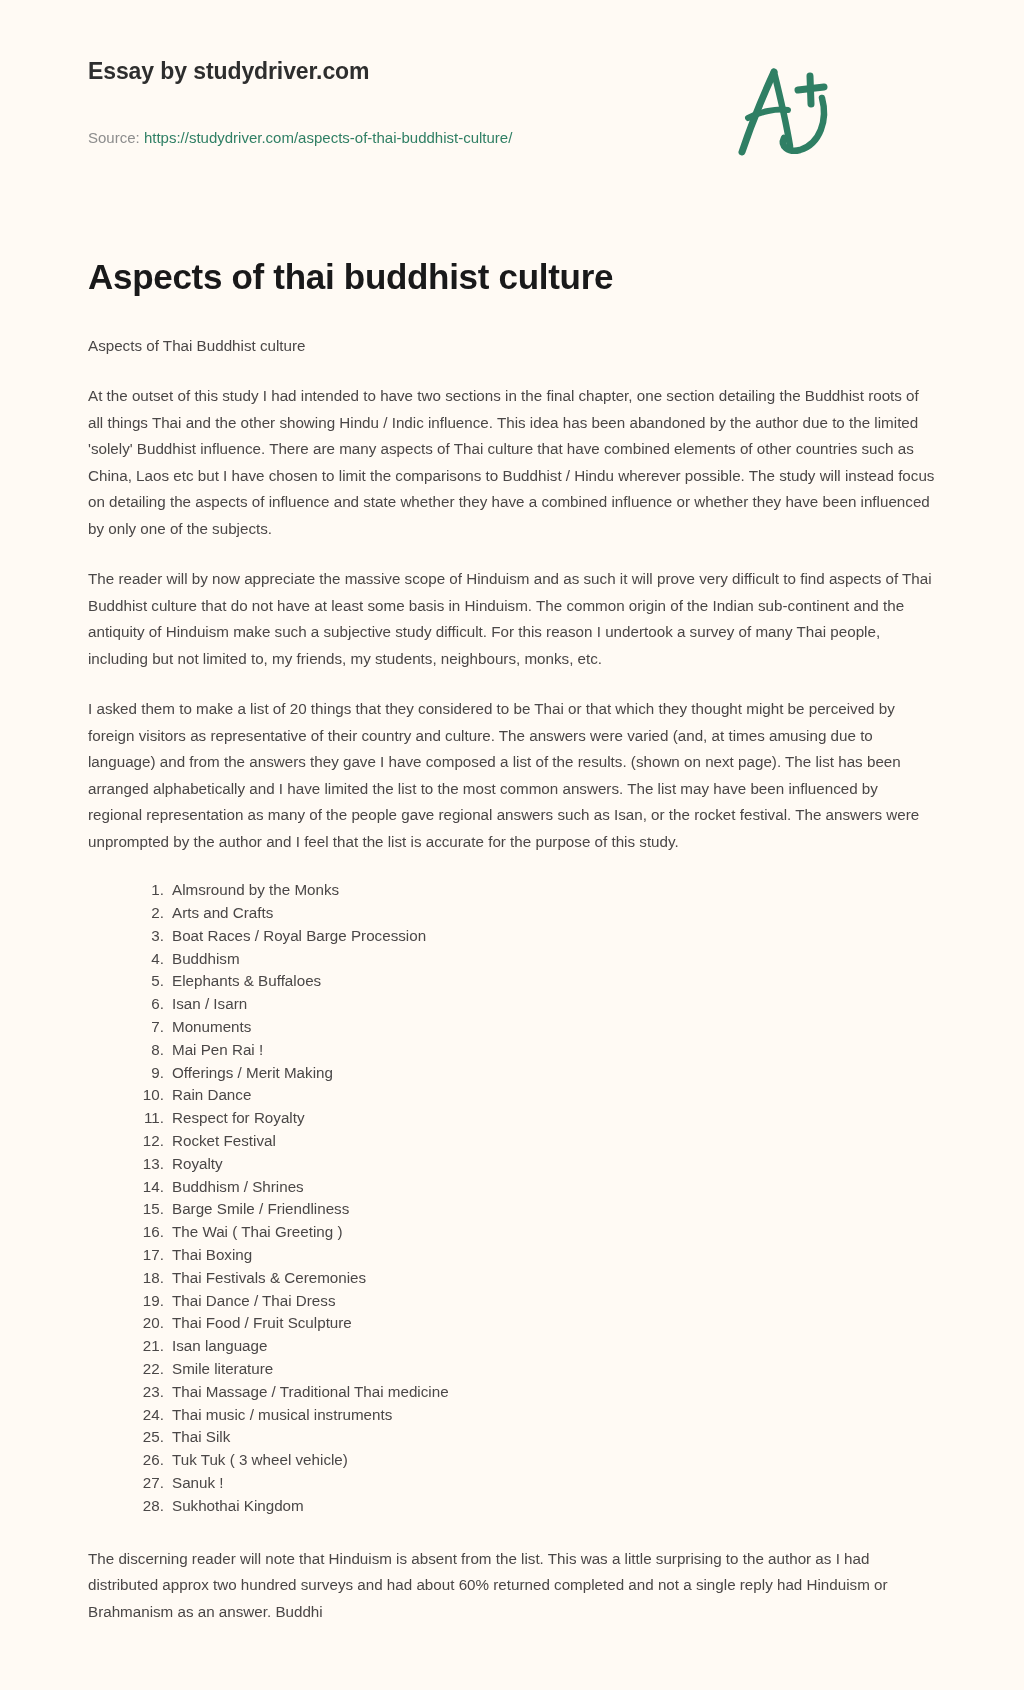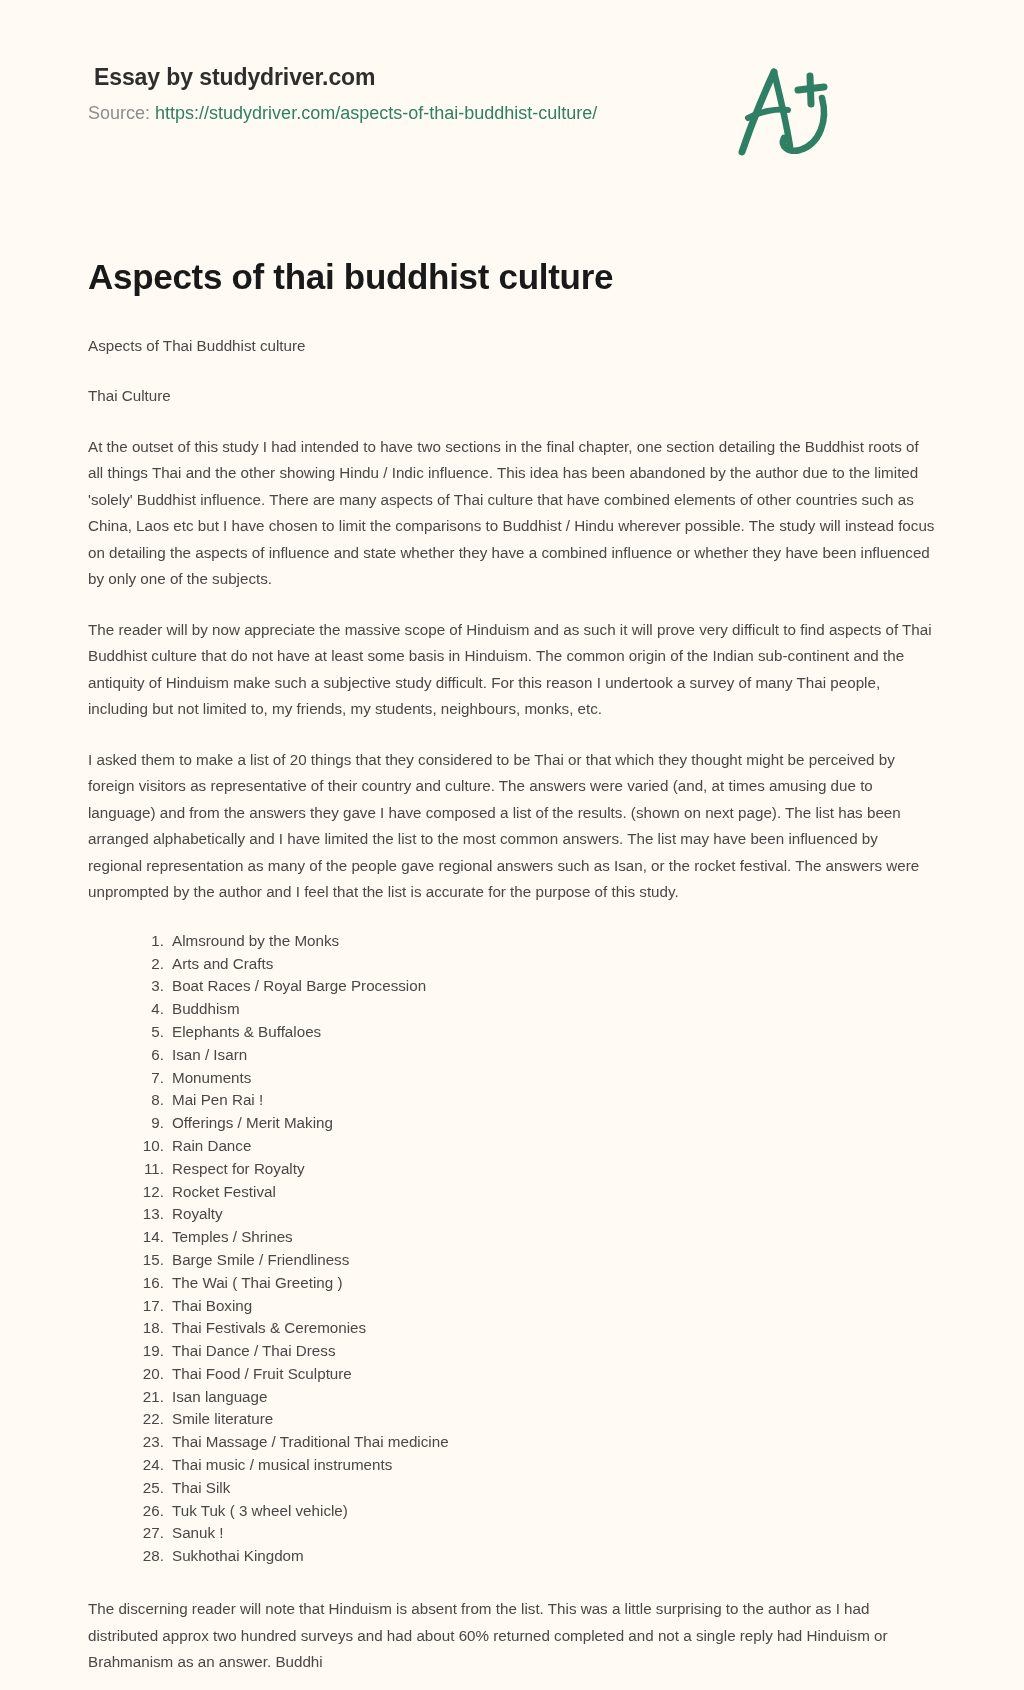--- a/index.html
+++ b/index.html
@@ -29,25 +29,25 @@
     padding-top: 58px;
     height: 150px;
     box-sizing: border-box;
   }
   .essay-by {
     font-size: 23px;
     font-weight: bold;
     color: #2e2e2e;
     letter-spacing: -0.1px;
     line-height: 1.2;
-    margin: 6px;
+    margin: 0;
   }
   .source-line {
-    margin-top: 10px;
-    font-size: 18px;
+    margin-top: 42px;
+    font-size: 15px;
     color: #8a8a8a;
     line-height: 1.3;
     white-space: nowrap;
   }
   .source-label {
     color: #8d8d8d;
   }
   .source-url {
     color: #2f7f64;
     text-decoration: none;
@@ -145,21 +145,20 @@
     </div>
   </div>
 
   <h1 class="doc-title">Aspects of thai buddhist culture</h1>
 
   <div class="doc-body">
 
     <p class="short">Aspects of Thai Buddhist culture</p>
 
 
-    <p class="short">Thai Culture</p>
 
     <p>At the outset of this study I had intended to have two sections in the final chapter, one section detailing the Buddhist roots of all things Thai and the other showing Hindu / Indic influence. This idea has been abandoned by the author due to the limited 'solely' Buddhist influence. There are many aspects of Thai culture that have combined elements of other countries such as China, Laos etc but I have chosen to limit the comparisons to Buddhist / Hindu wherever possible. The study will instead focus on detailing the aspects of influence and state whether they have a combined influence or whether they have been influenced by only one of the subjects.</p>
 
     <p>The reader will by now appreciate the massive scope of Hinduism and as such it will prove very difficult to find aspects of Thai Buddhist culture that do not have at least some basis in Hinduism. The common origin of the Indian sub-continent and the antiquity of Hinduism make such a subjective study difficult. For this reason I undertook a survey of many Thai people, including but not limited to, my friends, my students, neighbours, monks, etc.</p>
 
     <p>I asked them to make a list of 20 things that they considered to be Thai or that which they thought might be perceived by foreign visitors as representative of their country and culture. The answers were varied (and, at times amusing due to language) and from the answers they gave I have composed a list of the results. (shown on next page). The list has been arranged alphabetically and I have limited the list to the most common answers. The list may have been influenced by regional representation as many of the people gave regional answers such as Isan, or the rocket festival. The answers were unprompted by the author and I feel that the list is accurate for the purpose of this study.</p>
 
     <ol class="survey-list">
         <li>Almsround by the Monks</li>
         <li>Arts and Crafts</li>
@@ -167,21 +166,21 @@
         <li>Buddhism</li>
         <li>Elephants &amp; Buffaloes</li>
         <li>Isan / Isarn</li>
         <li>Monuments</li>
         <li>Mai Pen Rai !</li>
         <li>Offerings / Merit Making</li>
         <li>Rain Dance</li>
         <li>Respect for Royalty</li>
         <li>Rocket Festival</li>
         <li>Royalty</li>
-        <li>Temples / Shrines</li>
+        <li>Buddhism / Shrines</li>
         <li>Barge Smile / Friendliness</li>
         <li>The Wai ( Thai Greeting )</li>
         <li>Thai Boxing</li>
         <li>Thai Festivals &amp; Ceremonies</li>
         <li>Thai Dance / Thai Dress</li>
         <li>Thai Food / Fruit Sculpture</li>
         <li>Isan language</li>
         <li>Smile literature</li>
         <li>Thai Massage / Traditional Thai medicine</li>
         <li>Thai music / musical instruments</li>

